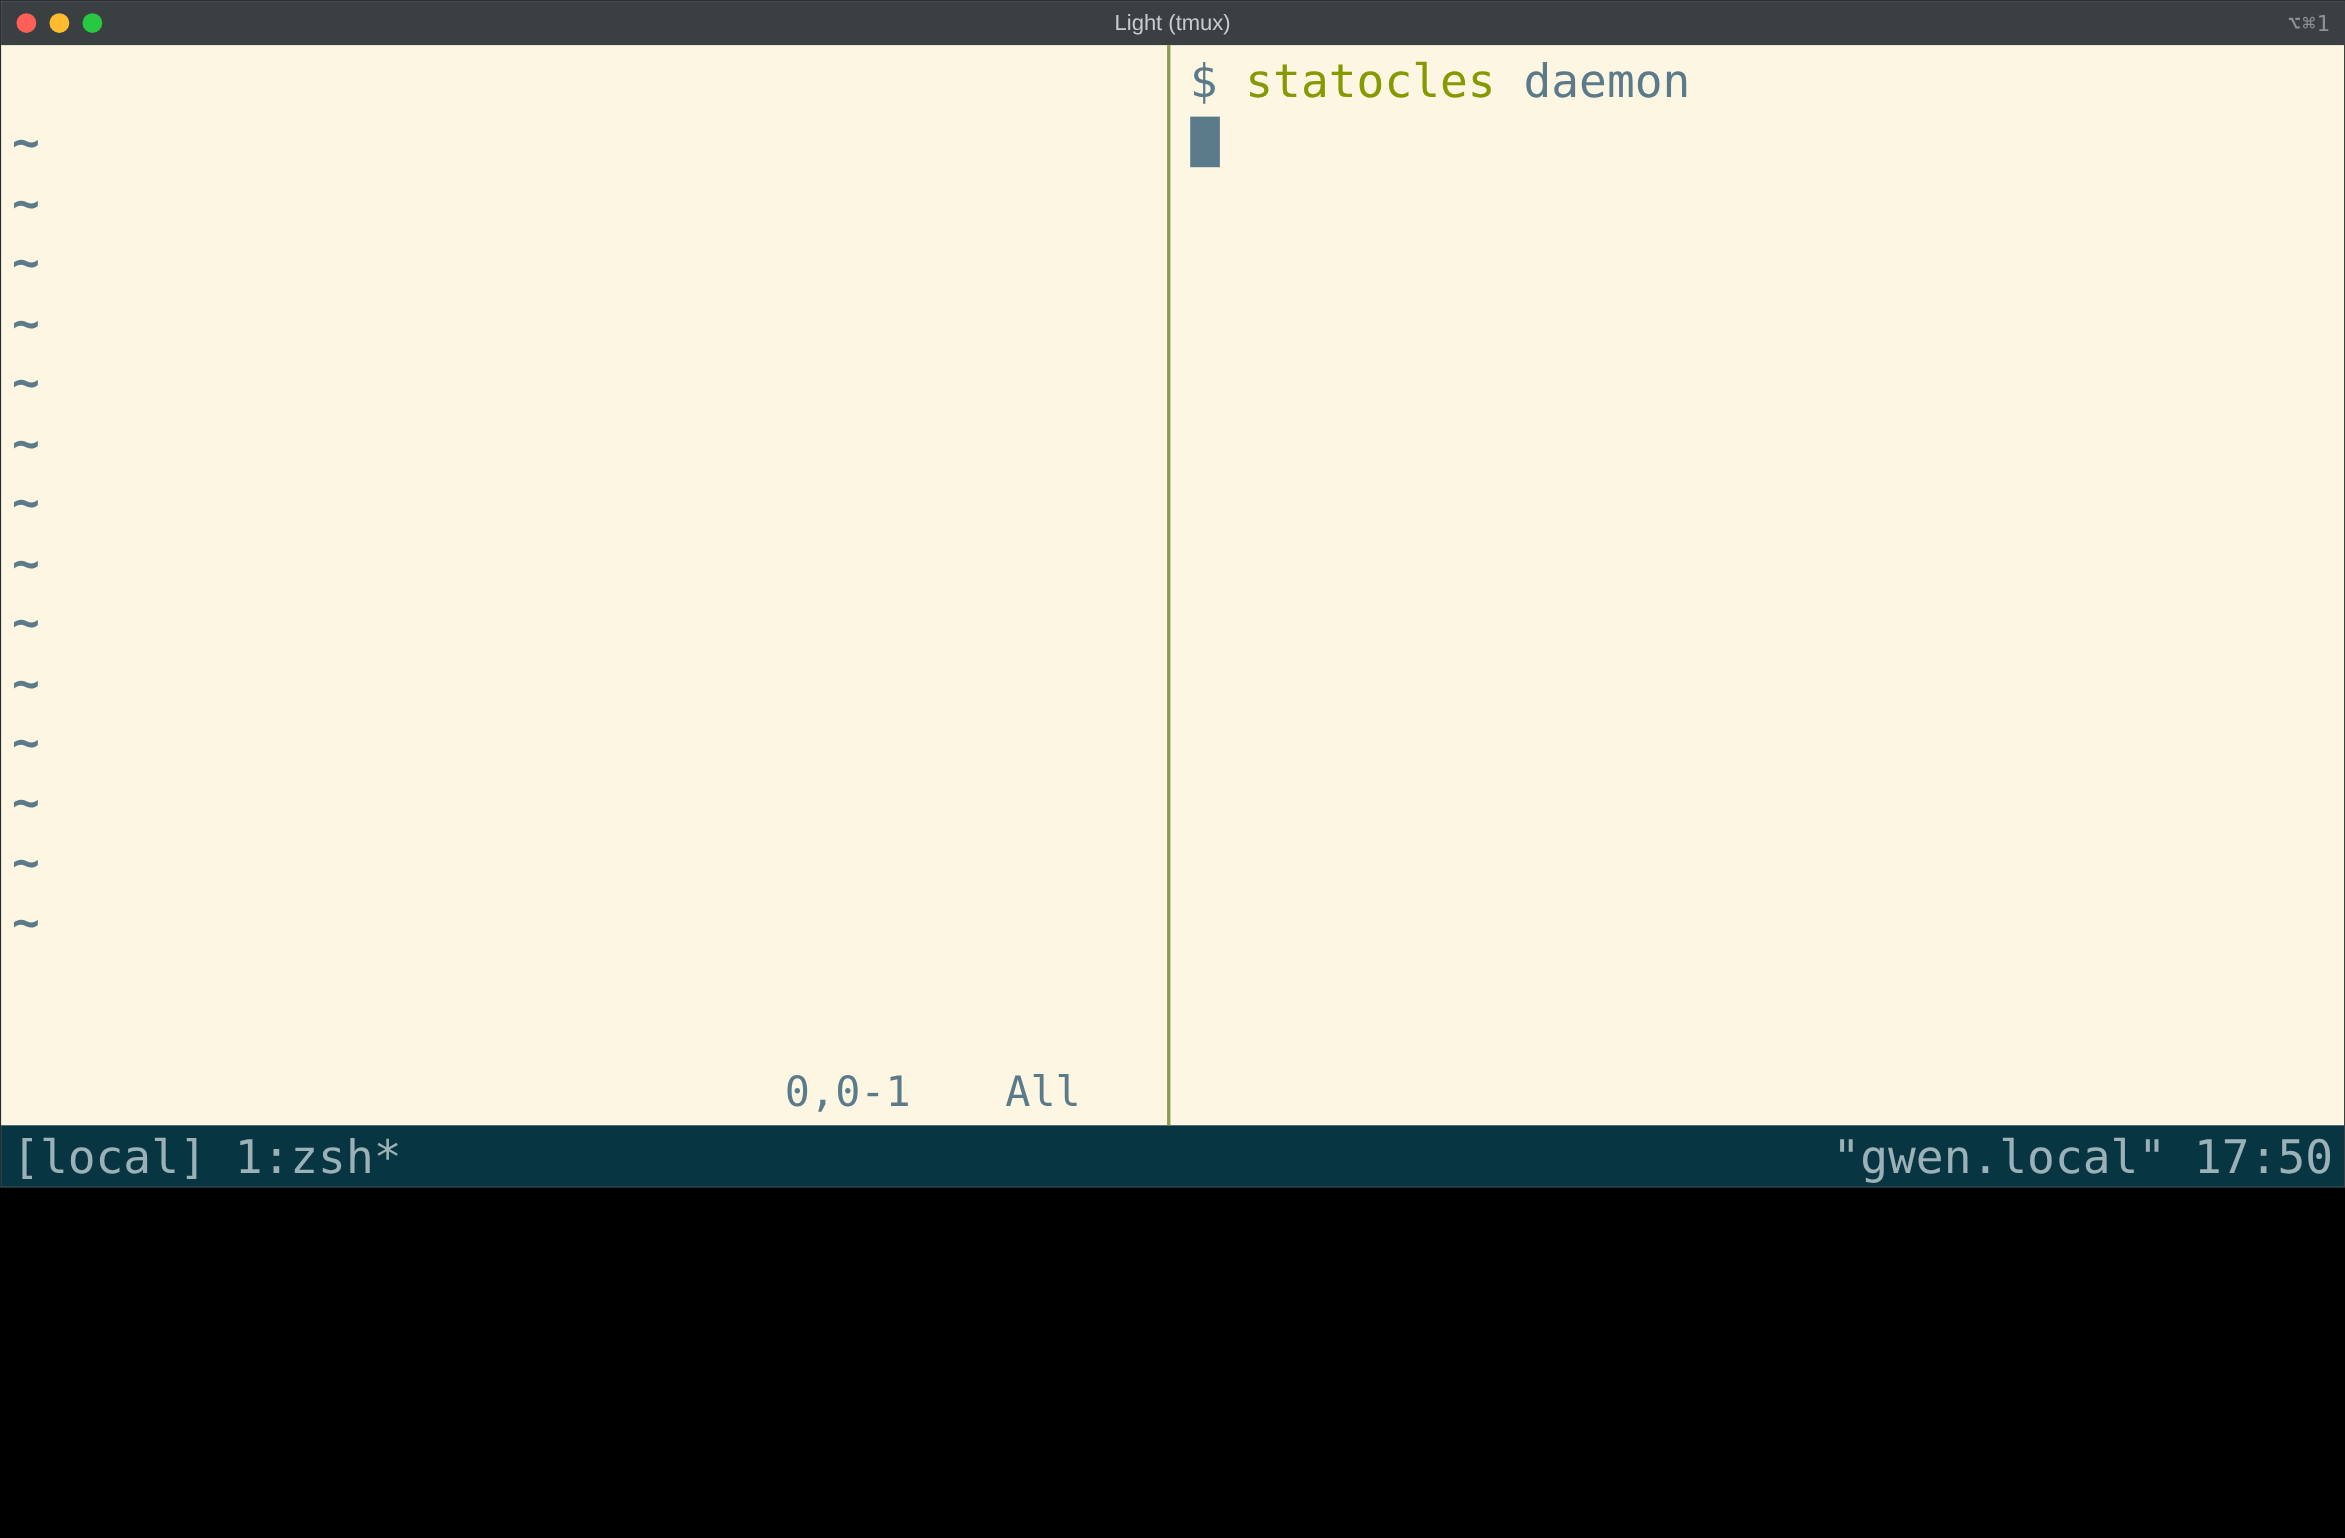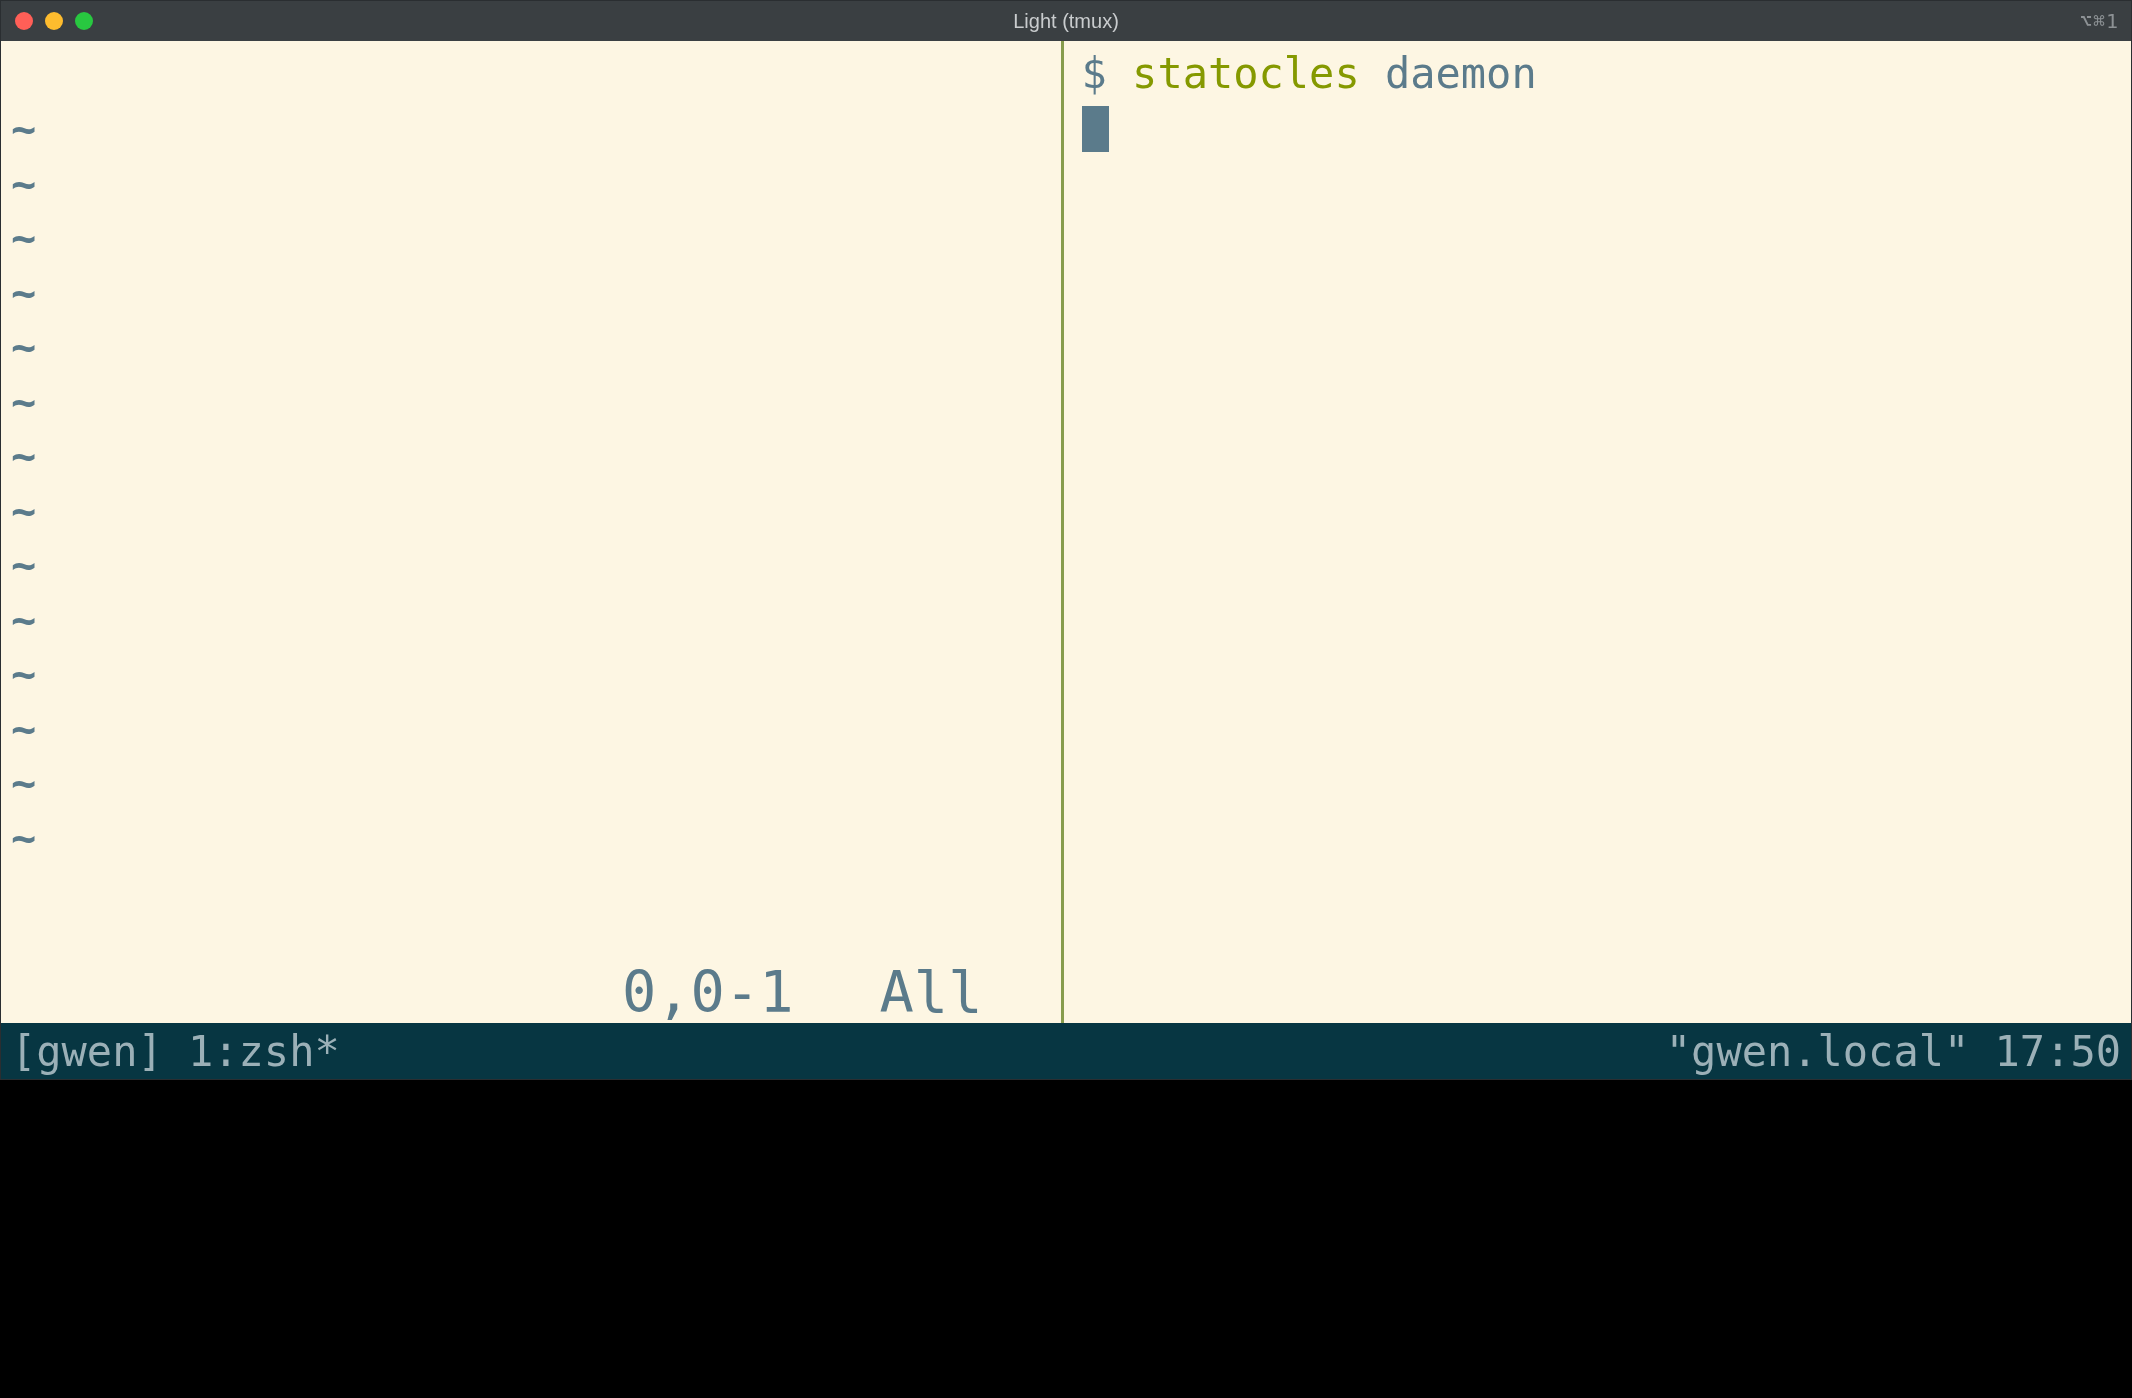--- a/index.html
+++ b/index.html
@@ -110,21 +110,21 @@
     font-weight:600;
   }
   .vim-statusline {
     flex:0 0 54px;
     color:var(--vim-status-fg);
     white-space:pre;
     display:flex;
     justify-content:flex-end;
     padding-right:78px;
     padding-bottom:4px;
-    font-size:57px;
+    font-size:38px;
   }
   .vim-statusline .pos {
     margin-right:86px;
   }
 
   
   .shell-line {
     white-space:pre;
   }
   .sh-prompt { color:var(--prompt-fg); }
@@ -204,18 +204,18 @@
     <div class="pane-split"></div>
 
     <div class="pane pane-right">
       <div class="shell-line"><span class="sh-prompt">$</span><span> </span><span class="sh-cmd">statocles</span><span> </span><span class="sh-arg">daemon</span></div>
       <div class="shell-line"><span class="cursor"></span></div>
     </div>
 
   </div>
 
   <div class="tmux-status">
-    <span class="left"><span>[gwen]</span><span> </span><span>1:zsh*</span></span>
+    <span class="left"><span>[local]</span><span> </span><span>1:zsh*</span></span>
     <span class="spacer"></span>
     <span class="right"><span>"gwen.local"</span><span> </span><span>17:50</span></span>
   </div>
 
 </div>
 
 </body></html>

